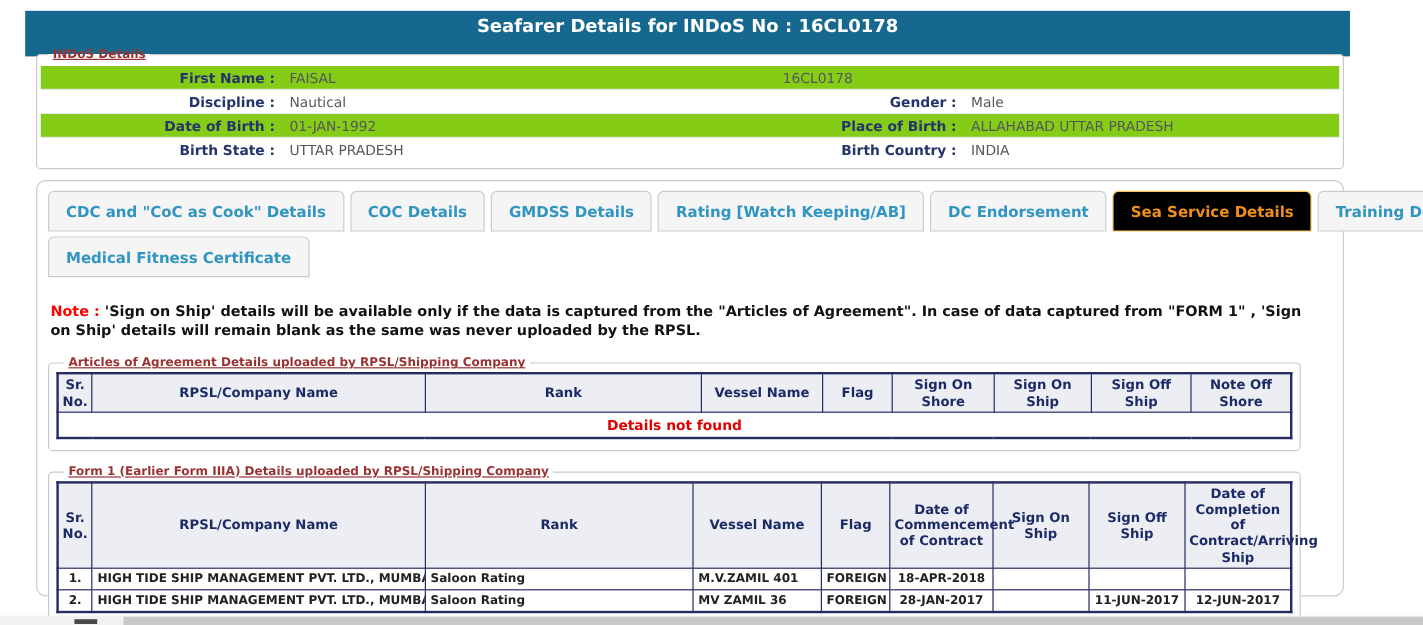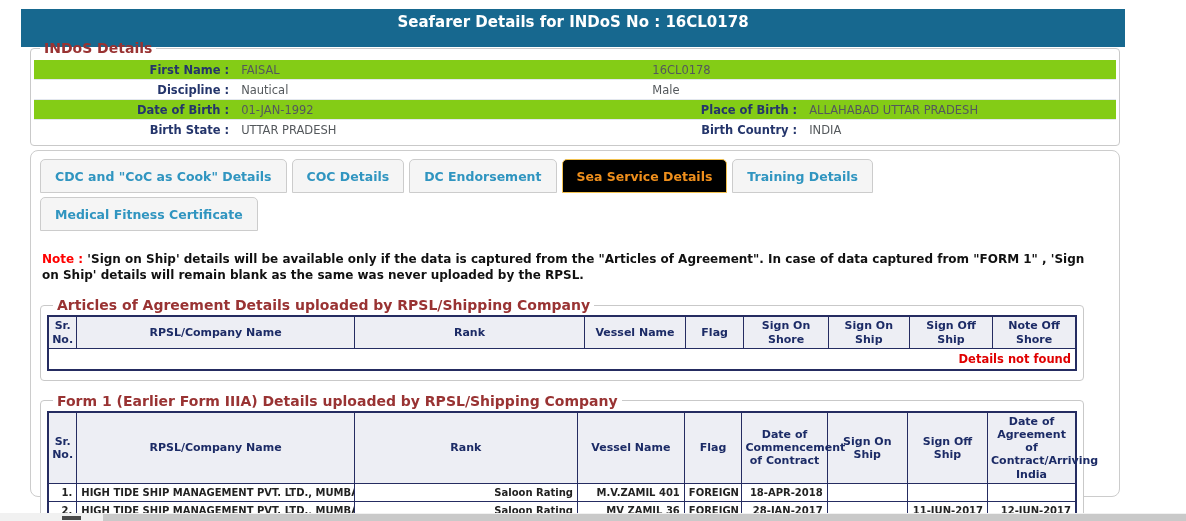--- a/index.html
+++ b/index.html
@@ -18,22 +18,22 @@
     font-size:15px; font-weight:bold; text-align:center; line-height:26px;
   }
 
   
   fieldset.indos-fs {
     position:absolute; left:30px; top:40px; width:1090px;
     border:1px solid #c9c9c9; border-radius:4px;
     margin:0; padding:4px 3px 5px 3px; background:#fff;
   }
   fieldset legend {
-    font-size:14px; font-weight:bold; color:#993333;
-    margin-left:6px; padding:0 4px;
+    font-size:10px; font-weight:bold; color:#993333;
+    margin-left:6px; padding:0 4px;text-decoration:underline;
   }
   .indos-row {
     display:grid;
     grid-template-columns:18.5% 38% 14.5% 29%;
     height:20px; line-height:20px; font-size:11.5px;
     border-bottom:1px solid #e3e7ee;
   }
   .indos-row:last-child { border-bottom:none; }
   .indos-row.alt { background:#84cc16; }
   .indos-label { font-weight:bold; color:#24356b; text-align:right; padding-right:5px; white-space:nowrap; }
@@ -76,21 +76,21 @@
   }
   table.data-table th, table.data-table td { border:1px solid #252c61; }
   table.data-table th {
     background:#edeef4; color:#1c2b66;
     font-size:11px; font-weight:bold; text-align:center;
     padding:2px 3px; line-height:1.2;
   }
   table.data-table td {
     font-size:10px; font-weight:bold; color:#222222;
     padding:3px 4px; height:16px; background:#fff;
-    overflow:hidden; white-space:nowrap;text-align:right;
+    overflow:hidden; white-space:nowrap;
   }
   td.c-center { text-align:center; }
   td.c-left { text-align:left; }
   .empty-msg {
     color:#e00000 !important; text-align:center;
     font-size:11.5px !important;
   }
 
   
   .a-c0{width:2.8%} .a-c1{width:27%} .a-c2{width:22.4%} .a-c3{width:9.8%}
@@ -113,20 +113,21 @@
   <legend>INDoS Details</legend>
 
   <div class="indos-row alt">
     <span class="indos-label">First Name :</span>
     <span class="indos-value">FAISAL</span>
     <span class="indos-value">16CL0178</span>
   </div>
   <div class="indos-row">
     <span class="indos-label">Discipline :</span>
     <span class="indos-value">Nautical</span>
+    <span class="indos-label">Gender :</span>
     <span class="indos-value">Male</span>
   </div>
   <div class="indos-row alt">
     <span class="indos-label">Date of Birth :</span>
     <span class="indos-value">01-JAN-1992</span>
     <span class="indos-label">Place of Birth :</span>
     <span class="indos-value">ALLAHABAD UTTAR PRADESH</span>
   </div>
   <div class="indos-row">
     <span class="indos-label">Birth State :</span>
@@ -134,20 +135,22 @@
     <span class="indos-label">Birth Country :</span>
     <span class="indos-value">INDIA</span>
   </div>
 </fieldset>
 
 <div class="tab-panel">
 
   <div class="tabs-row">
     <div class="tab">CDC and "CoC as Cook" Details</div>
     <div class="tab">COC Details</div>
+    <div class="tab">GMDSS Details</div>
+    <div class="tab">Rating [Watch Keeping/AB]</div>
     <div class="tab">DC Endorsement</div>
     <div class="tab active">Sea Service Details</div>
     <div class="tab">Training Details</div>
   </div>
   <div class="tabs-row second">
     <div class="tab">Medical Fitness Certificate</div>
   </div>
 
   <div class="note">
     <span class="note-prefix">Note :</span>
@@ -184,21 +187,21 @@
       <thead>
         <tr>
           <th class="f-c0">Sr. No.</th>
           <th class="f-c1">RPSL/Company Name</th>
           <th class="f-c2">Rank</th>
           <th class="f-c3">Vessel Name</th>
           <th class="f-c4">Flag</th>
           <th class="f-c5">Date of Commencement of Contract</th>
           <th class="f-c6">Sign On Ship</th>
           <th class="f-c7">Sign Off Ship</th>
-          <th class="f-c8">Date of Agreement of Contract/Arriving India</th>
+          <th class="f-c8">Date of Completion of Contract/Arriving Ship</th>
         </tr>
       </thead>
       <tbody>
         <tr>
           <td class="c-center">1.</td>
           <td class="c-left">HIGH TIDE SHIP MANAGEMENT PVT. LTD., MUMBAI</td>
           <td class="c-left">Saloon Rating</td>
           <td class="c-left">M.V.ZAMIL 401</td>
           <td class="c-center">FOREIGN</td>
           <td class="c-center">18-APR-2018</td>

